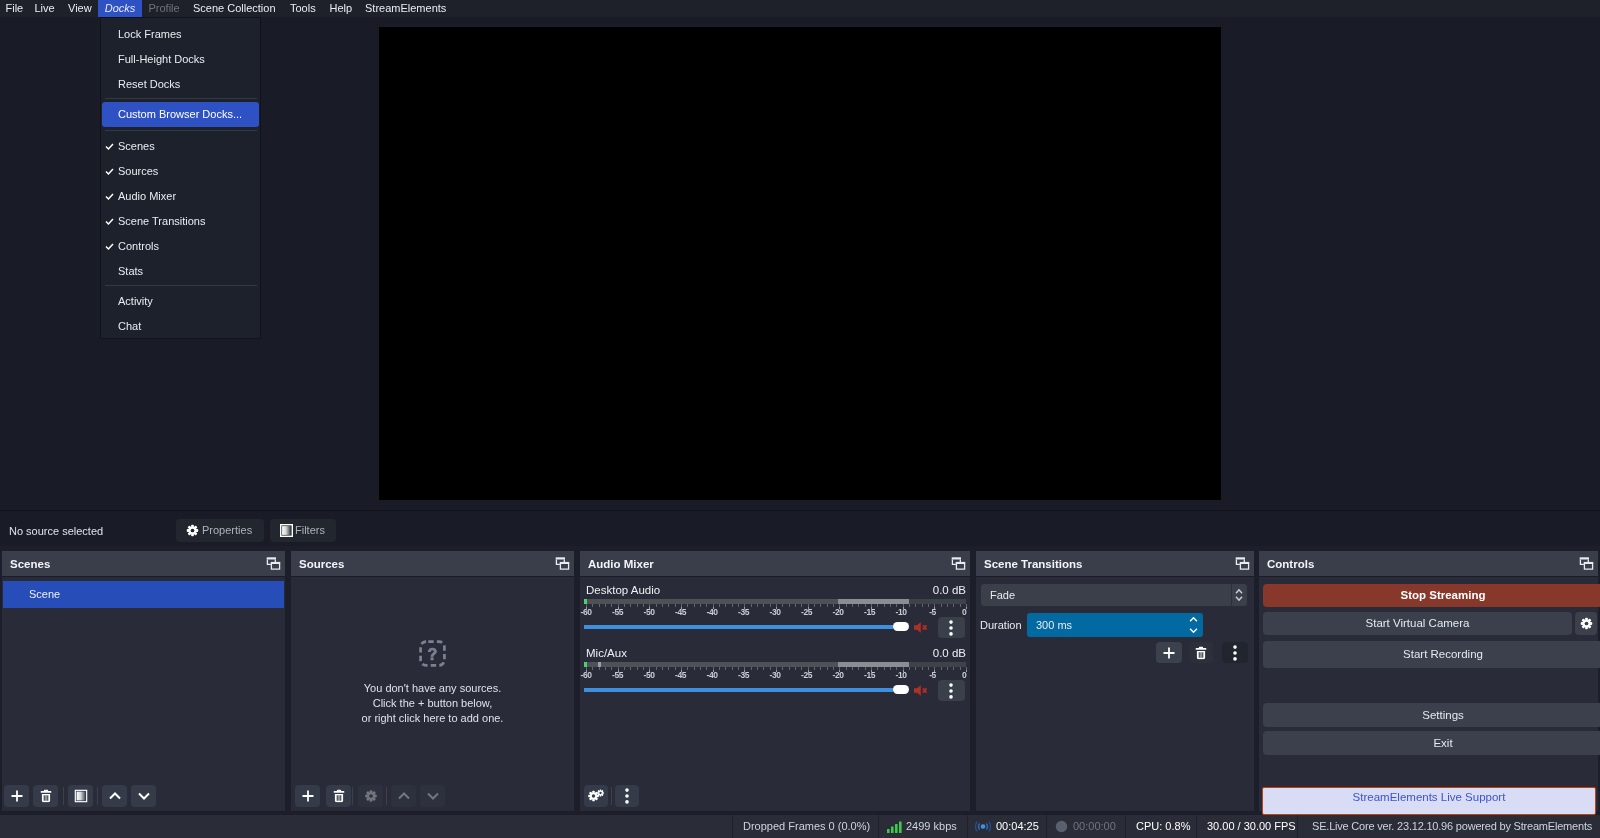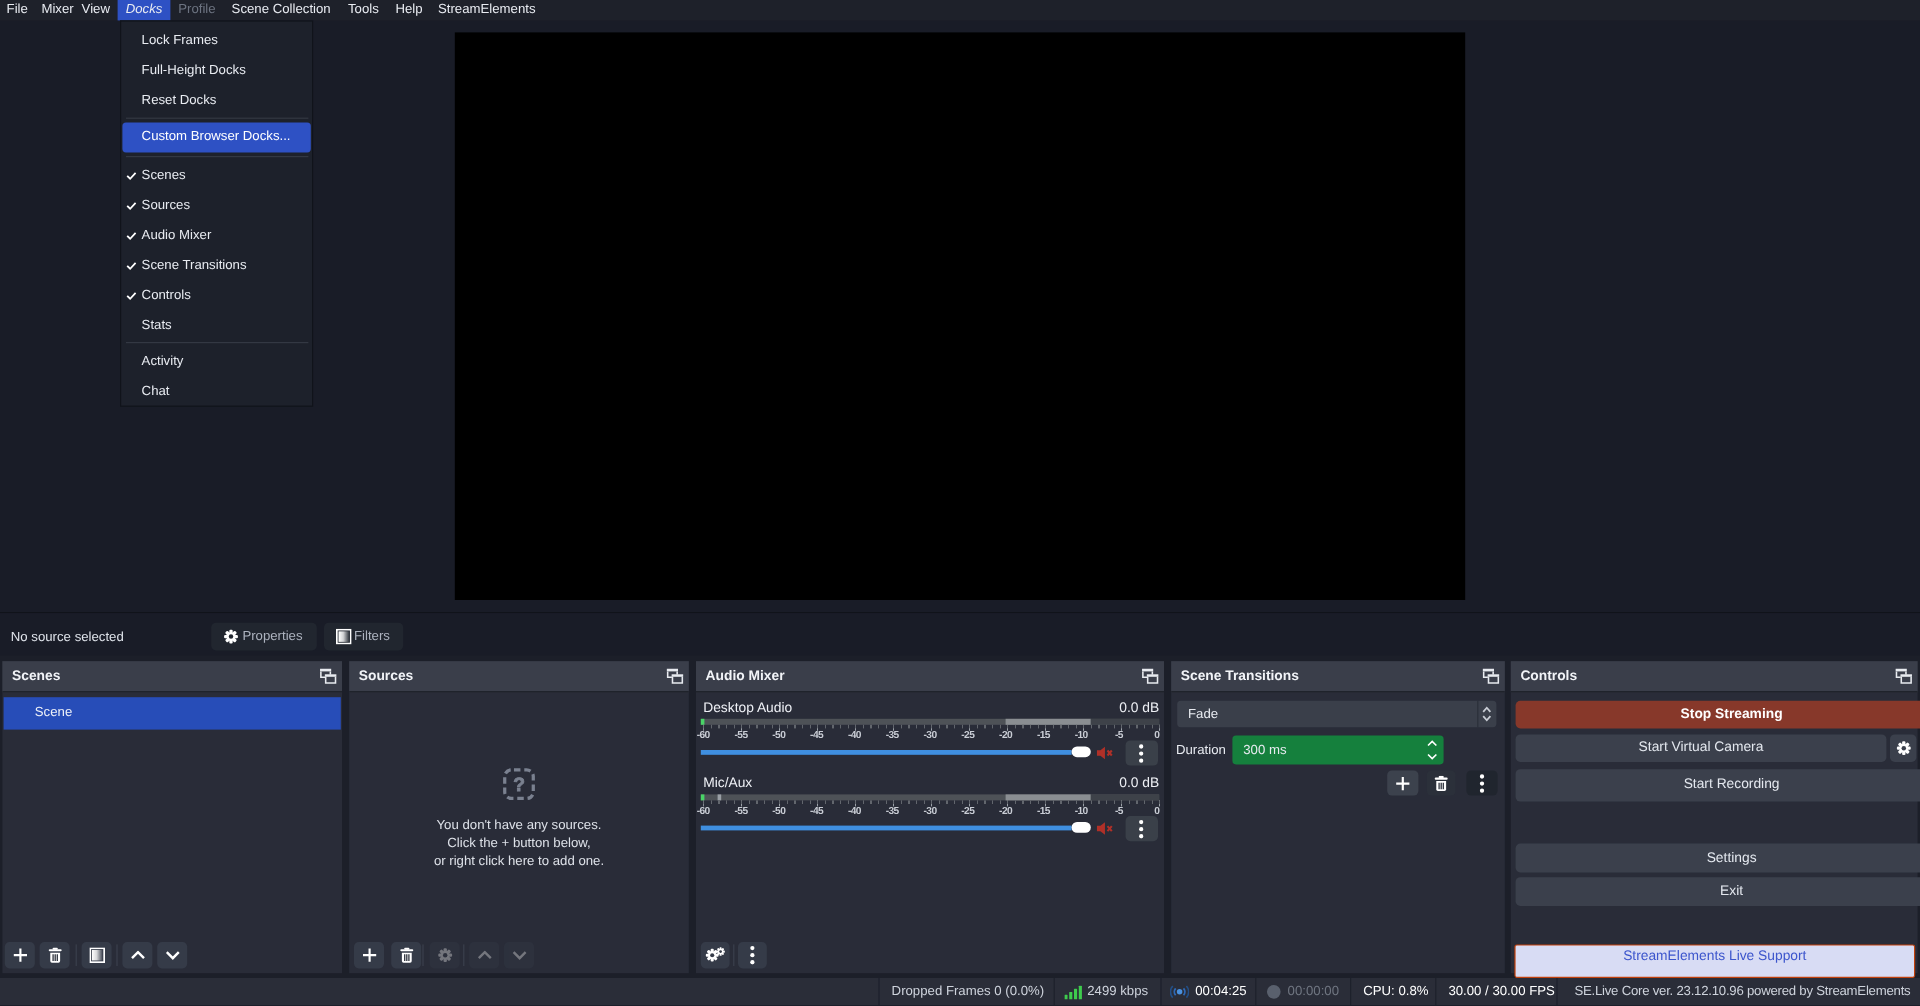--- a/index.html
+++ b/index.html
@@ -107,21 +107,21 @@
       </symbol>
 <symbol id="ud" viewBox="0 0 8 14">
         <polyline points="1,5.2 4,1.8 7,5.2" fill="none" stroke="#c9cdd5" stroke-width="1.5"></polyline>
         <polyline points="1,8.8 4,12.2 7,8.8" fill="none" stroke="#c9cdd5" stroke-width="1.5"></polyline>
       </symbol>
 </defs>
 </svg>
 
 <div id="menubar">
   <div class="mitem" style="left:5.5px;">File</div>
-  <div class="mitem" style="left:34.5px;">Mixer</div>
+  <div class="mitem" style="left:34.5px;">Live</div>
   <div class="mitem" style="left:68px;">View</div>
   <div class="mitem" style="left:98px; width:44px; background:#2e51c4; text-align:center;font-style:italic;">Docks</div>
   <div class="mitem" style="left:148.5px; color:#6c7380;">Profile</div>
   <div class="mitem" style="left:193px;">Scene Collection</div>
   <div class="mitem" style="left:290px;">Tools</div>
   <div class="mitem" style="left:329.5px;">Help</div>
   <div class="mitem" style="left:365px;">StreamElements</div>
 </div>
 
 <div id="preview"></div>
@@ -344,21 +344,21 @@
       <use href="#w"></use>
     </svg>
   <div style="position:absolute; left:5px; top:33px; width:266px; height:22px; background:#3a3f4a; border-radius:3px; line-height:22px;">
     <span style="margin-left:9px; color:#e8ebf1;">Fade</span>
     <div style="position:absolute; right:15px; top:0; width:1px; height:22px; background:#2b303a;"></div>
     <svg style="position:absolute; right:4px; top:4px;" width="8" height="14">
         <use href="#ud"></use>
       </svg>
   </div>
   <div style="position:absolute; left:4px; top:62px; height:24px; line-height:24px; color:#e8ebf1;">Duration</div>
-  <div style="position:absolute; left:51px; top:62px; width:176px; height:24px; background:#15803d; border-radius:3px; line-height:24px;">
+  <div style="position:absolute; left:51px; top:62px; width:176px; height:24px; background:#0369a1; border-radius:3px; line-height:24px;">
     <span style="margin-left:9px; color:#e8ebf1;">300 ms</span>
     <svg style="position:absolute; right:5px; top:3px;" width="9" height="7" viewBox="0 0 13 8">
         <use href="#cu"></use>
       </svg>
     <svg style="position:absolute; right:5px; bottom:3px;" width="9" height="7" viewBox="0 0 13 8">
         <use href="#cd"></use>
       </svg>
   </div>
   <div class="pbtn" style="left:180px; top:91px; width:26px; height:21px; background:#3c424d;">
       <svg width="13" height="13">

